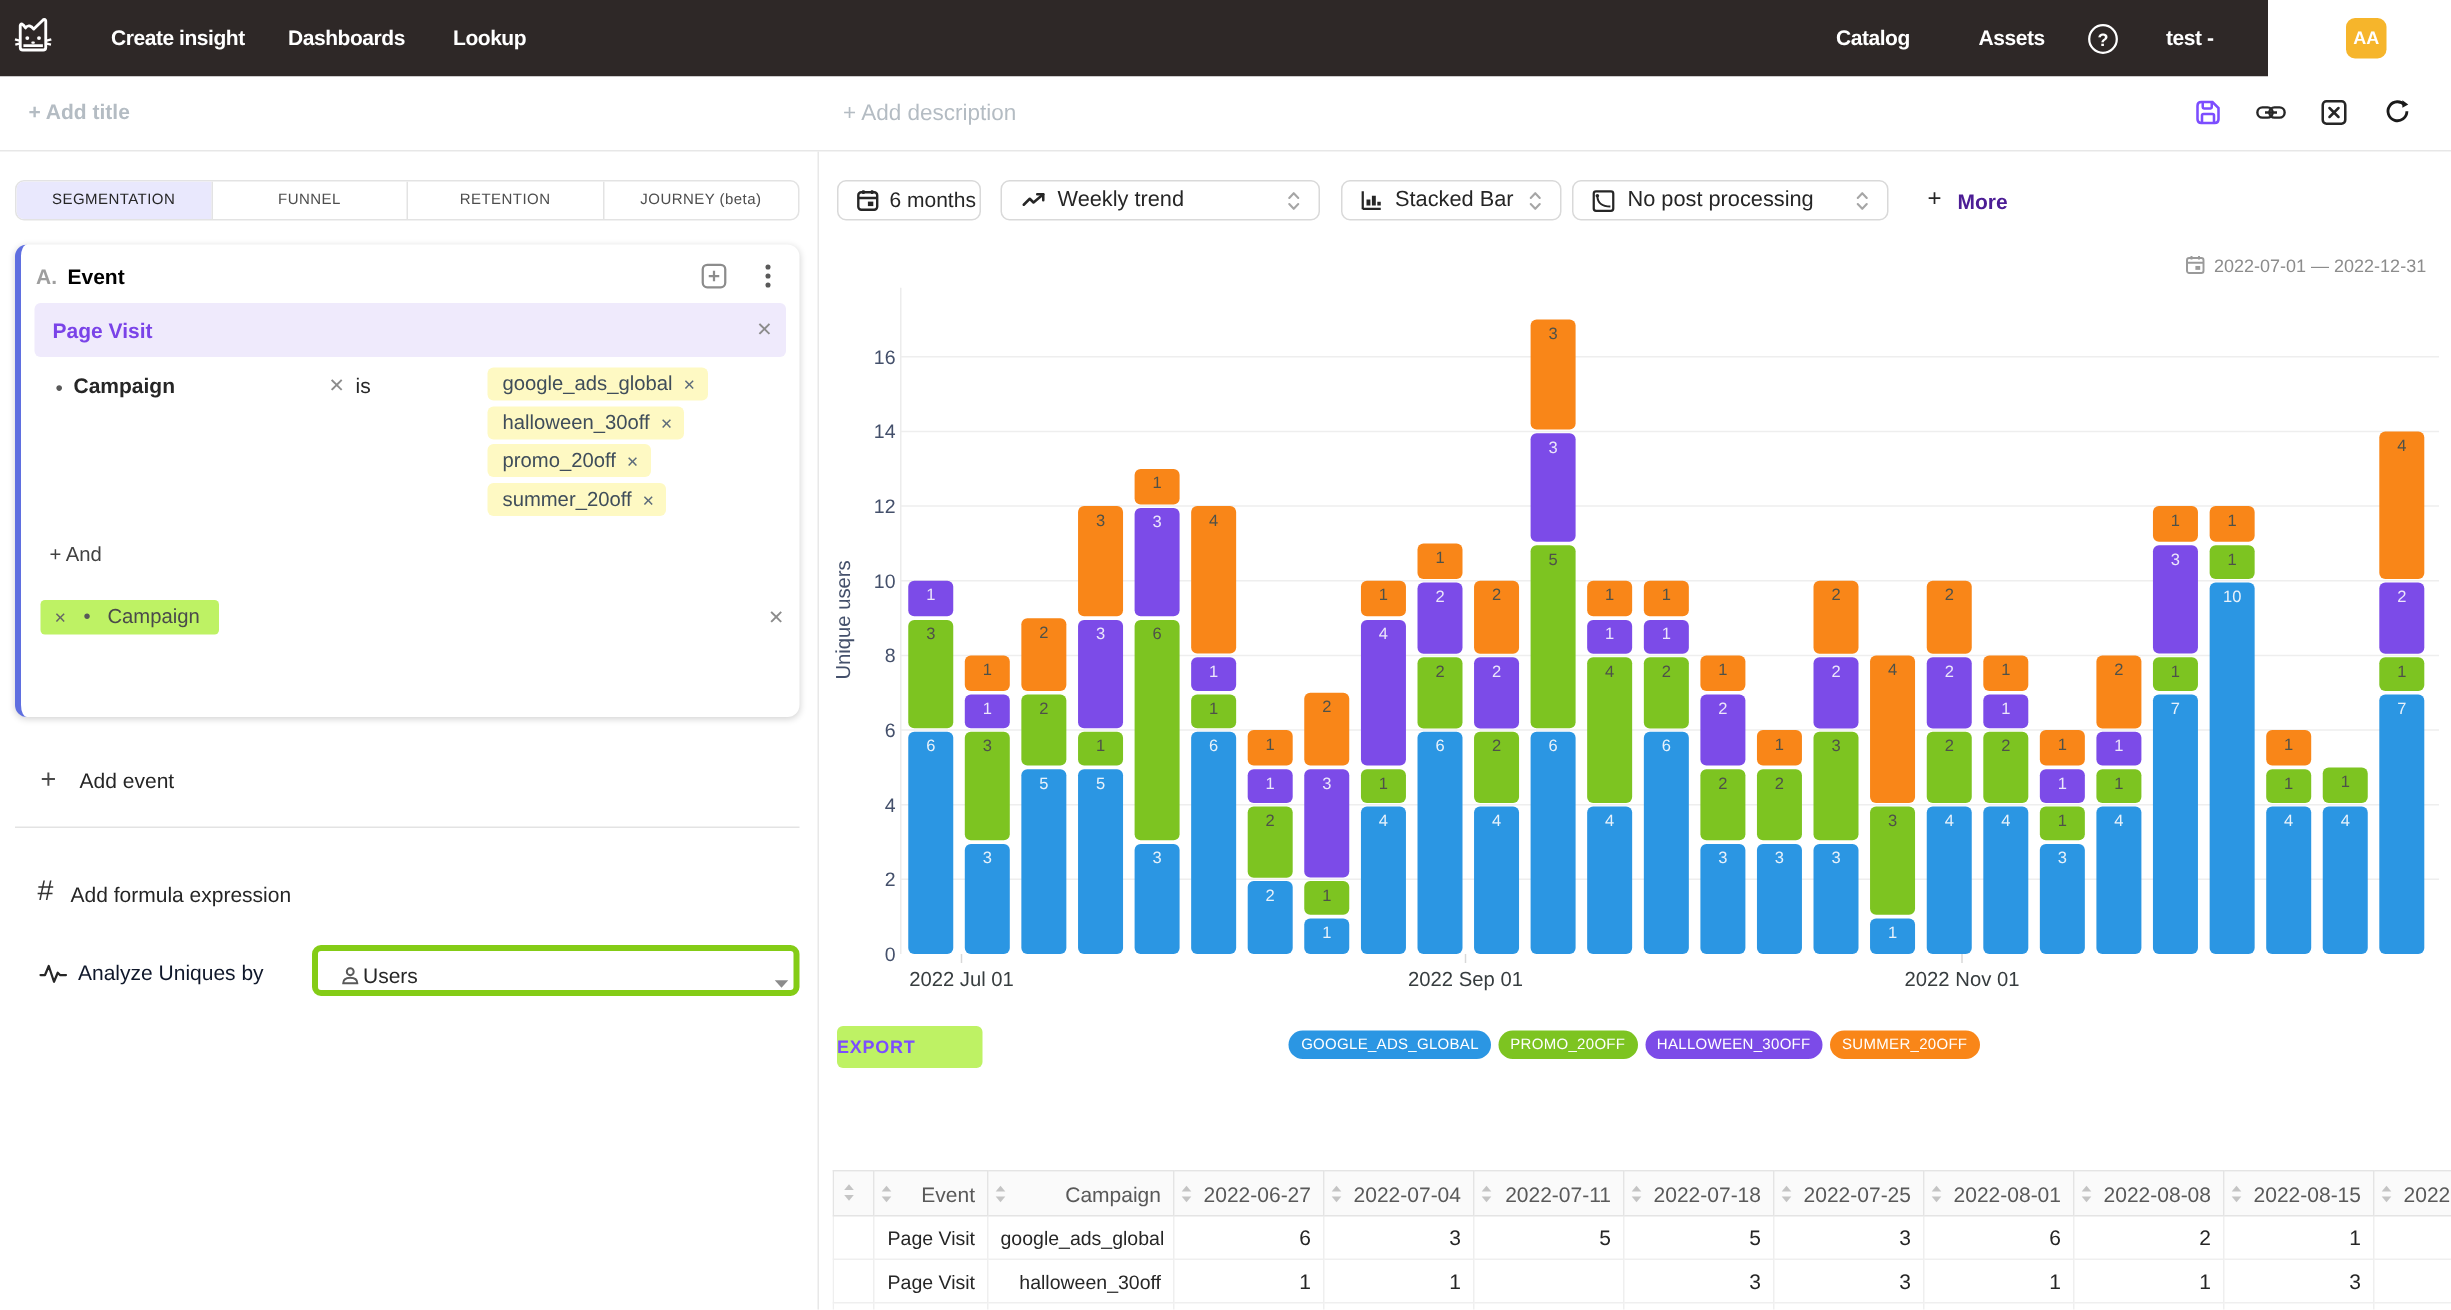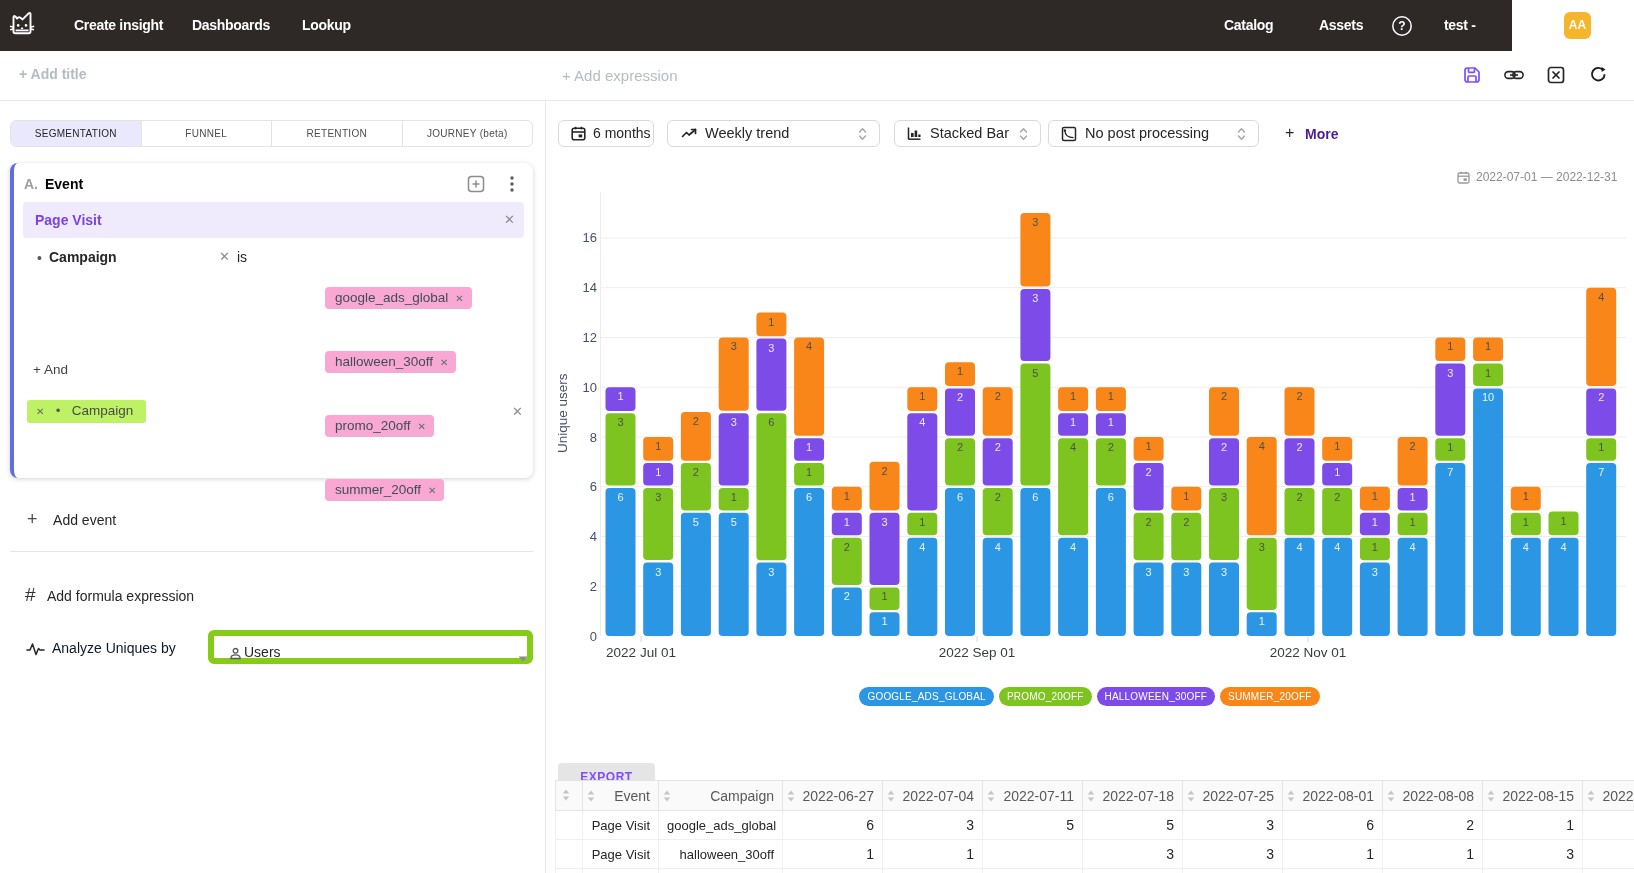--- a/index.html
+++ b/index.html
@@ -19,43 +19,43 @@
 .tabs div{flex:1;text-align:center;font-size:10px;color:#4d4d4d;line-height:25px;border-left:1px solid #e3e3e3;letter-spacing:.3px;}
 .tabs div:first-child{border-left:none;background:#e9e8fd;color:#262626;}
 .card{position:absolute;left:10px;top:163px;width:523px;height:315px;background:#fff;border-radius:8px;
   border-left:4px solid #5f6fe0;box-shadow:0 1px 5px rgba(0,0,0,0.18);}
 .cardhead{position:absolute;left:10px;top:13px;font-size:14px;}
 .pv{position:absolute;left:9px;top:39px;width:501px;height:36px;background:#efeafc;border-radius:4px;}
 .pv b{position:absolute;left:12px;top:10px;color:#7a43e8;font-size:14px;}
 .pv .x{position:absolute;right:9px;top:10px;color:#8c8c8c;font-size:13px;}
 .camp{position:absolute;left:0;top:86px;width:523px;height:20px;font-size:14px;color:#262626;}
 .tagcol{position:absolute;left:311px;top:82px;width:190px;}
-.tag{display:block;height:22px;line-height:21px;background:#f9a8d4;color:#3f4d5a;font-size:13.5px;border-radius:4px;
-  margin-bottom:3.5px;width:fit-content;padding:0 8px 0 10px;margin-top:42px;}
+.tag{display:block;height:22px;line-height:21px;background:#fef9c3;color:#3f4d5a;font-size:13.5px;border-radius:4px;
+  margin-bottom:3.5px;width:fit-content;padding:0 8px 0 10px;}
 .tagx{color:#5c6b7a;font-size:10px;margin-left:7px;}
 .andln{position:absolute;left:19px;top:199px;font-size:13.5px;color:#424242;}
 .chip{position:absolute;left:13px;top:237px;height:23px;background:#bef264;border-radius:3px;font-size:13.5px;color:#4a4a4a;
   padding:3px 13px 0 9px;}
 .cu{position:absolute;left:9px;top:271px;width:501px;height:34px;background:#f0f4fa;border-radius:4px;
   font-size:14px;font-weight:bold;color:#262626;line-height:34px;padding-left:12px;}
 .addev{position:absolute;left:27px;top:509px;font-size:14px;color:#262626;}
 .hr1{position:absolute;left:10px;top:551px;width:523px;height:1px;background:#e3e3e3;}
 .formula{position:absolute;left:47px;top:588px;font-size:14px;color:#262626;}
 .analyze{position:absolute;left:52px;top:640px;font-size:14px;color:#0f172a;}
-.usersdd{position:absolute;left:208px;top:630px;width:325px;height:34px;border:6px solid #84cc16;border-radius:6px;background:#fff;}
+.usersdd{position:absolute;left:208px;top:630px;width:325px;height:34px;border:4px solid #84cc16;border-radius:6px;background:#fff;}
 .usersdd .utx{position:absolute;left:30px;top:8px;font-size:14px;color:#262626;}
 .ctl{position:absolute;top:120px;height:27px;border:1px solid #d9d9d9;border-radius:6px;background:#fff;
   font-size:14.5px;color:#262626;white-space:nowrap;}
 .ctl .lbl{position:absolute;top:4px;}
 .daterange{position:absolute;left:1476px;top:170px;font-size:12px;color:#8c8c8c;}
 .pill{display:inline-block;height:19px;line-height:19px;border-radius:10px;color:#fff;font-size:10px;
   padding:0 8px;margin:0 2.5px;letter-spacing:.2px;}
 .legend{position:absolute;left:545px;top:686px;width:1089px;text-align:center;}
-.export{position:absolute;left:558px;top:763px;width:97px;height:28px;background:#e5e5e5;border-radius:4px;
-  color:#7c4dff;font-size:12px;font-weight:bold;letter-spacing:.5px;text-align:center;line-height:28px;}
+.export{position:absolute;left:558px;top:684px;width:97px;height:28px;background:#bef264;border-radius:4px;
+  color:#7c4dff;font-size:12px;font-weight:bold;letter-spacing:.5px;line-height:28px;}
 .dtwrap{position:absolute;left:555px;top:780px;width:1079px;height:93px;overflow:hidden;}
 .dt{border-collapse:collapse;table-layout:fixed;width:1127px;}
 .dt th{background:#fafafa;border:1px solid #e4e4e4;height:30px;font-size:14px;color:#595959;font-weight:normal;
   text-align:right;padding:0 8px 0 4px;white-space:nowrap;overflow:hidden;}
 .thw{display:flex;align-items:center;justify-content:space-between;width:100%;}
 .dt td{border:1px solid #efefef;height:29px;font-size:14px;color:#262626;text-align:right;padding:0 8px;white-space:nowrap;overflow:hidden;}
 .dt tr.hrow th:first-child{padding:0 0 0 6px;text-align:left;}
 .dt td:nth-child(2),.dt td:nth-child(3){font-size:13px;}
 </style></head><body>
 <div class="hdr">
@@ -77,21 +77,21 @@
 <div class="hnav" style="left:1319px;">Assets</div>
 <div class="abs" style="left:1391px;top:15px;"><svg width="22" height="22" viewBox="0 0 22 22" style="">
         <circle cx="11" cy="11" r="9.2" fill="none" stroke="#ffffff" stroke-width="1.5"></circle>
         <text x="11" y="15.4" text-anchor="middle" font-size="12" font-weight="bold" fill="#ffffff" font-family="Liberation Sans, sans-serif">?</text>
       </svg></div>
 <div class="hnav" style="left:1444px;">test - workspace</div>
 <div class="avatar">AA</div>
 </div>
 <div class="tbar"></div>
 <div class="addtitle">+ Add title</div>
-<div class="adddesc">+ Add expression</div>
+<div class="adddesc">+ Add description</div>
 <div class="abs" style="left:1462px;top:65px;"><svg width="20" height="20" viewBox="0 0 20 20" style="">
       <path d="M3 5.5 Q3 3 5.5 3 L13 3 L17 7 L17 14.5 Q17 17 14.5 17 L5.5 17 Q3 17 3 14.5 Z" fill="none" stroke="#7c4dff" stroke-width="1.7"></path>
       <path d="M6.5 3 L6.5 6.5 Q6.5 7.3 7.3 7.3 L11.7 7.3 Q12.5 7.3 12.5 6.5 L12.5 3" fill="none" stroke="#7c4dff" stroke-width="1.7"></path>
       <path d="M6 17 L6 12 Q6 11 7 11 L13 11 Q14 11 14 12 L14 17" fill="none" stroke="#7c4dff" stroke-width="1.7"></path>
     </svg></div>
 <div class="abs" style="left:1504px;top:65px;"><svg width="20" height="20" viewBox="0 0 20 20" style="">
       <rect x="0.9" y="6.6" width="10.2" height="6.8" rx="3.4" fill="none" stroke="#262626" stroke-width="1.6"></rect>
       <rect x="8.9" y="6.6" width="10.2" height="6.8" rx="3.4" fill="none" stroke="#262626" stroke-width="1.6"></rect>
       <line x1="6" y1="10" x2="14" y2="10" stroke="#262626" stroke-width="1.6"></line>
     </svg></div>

